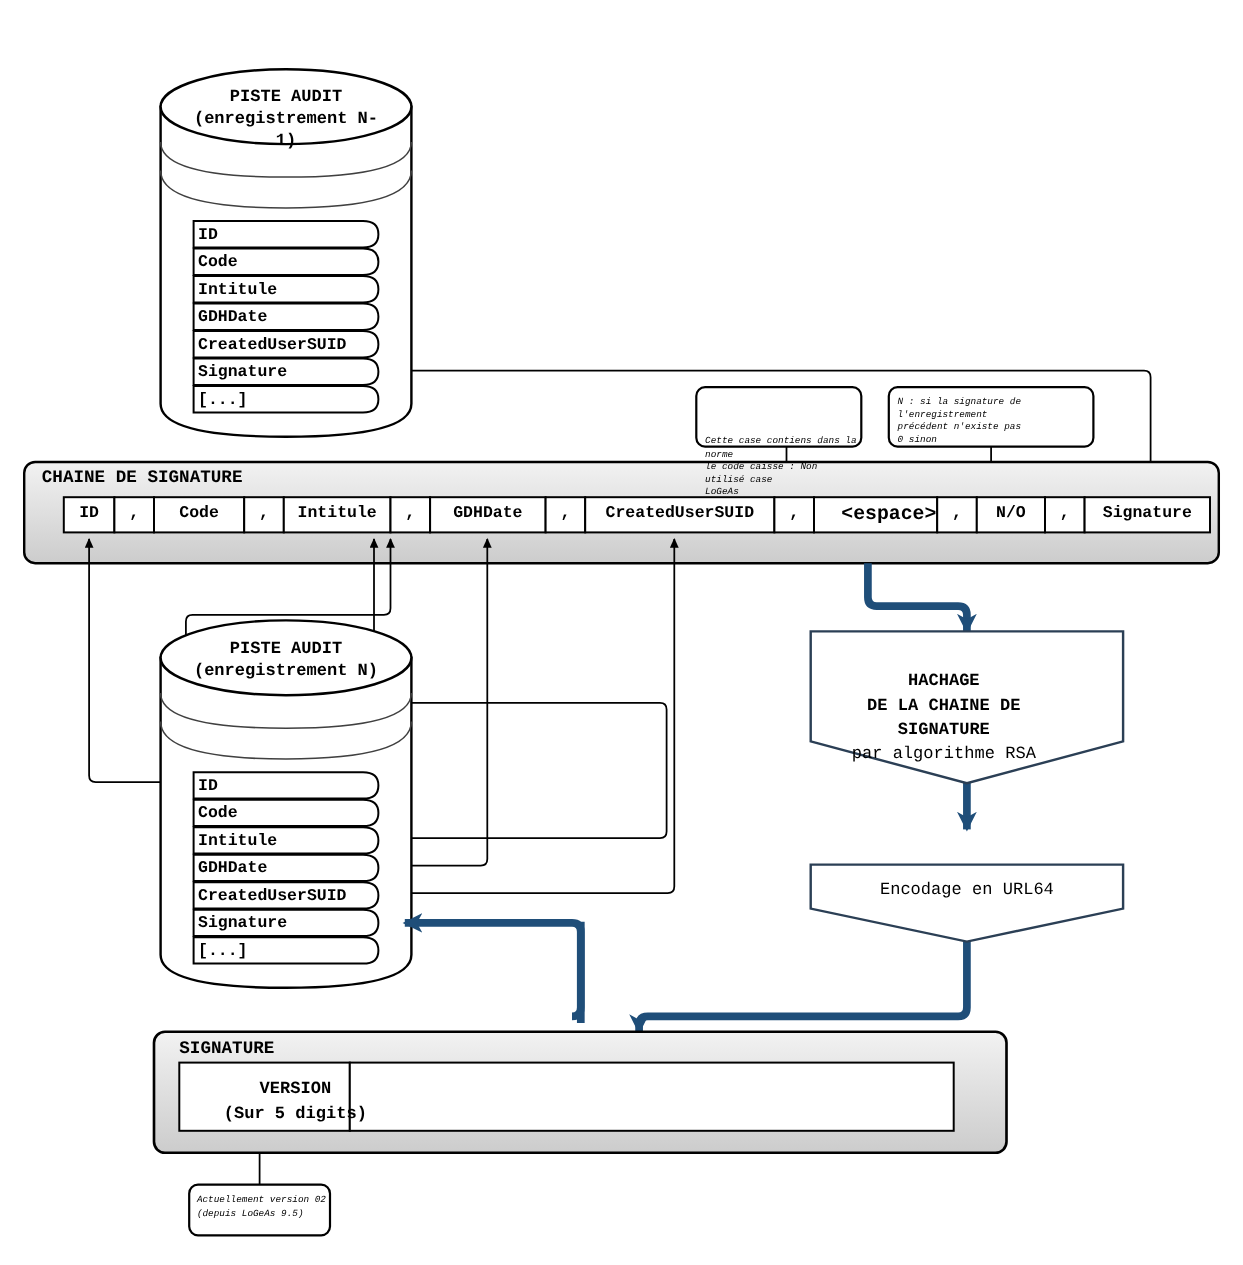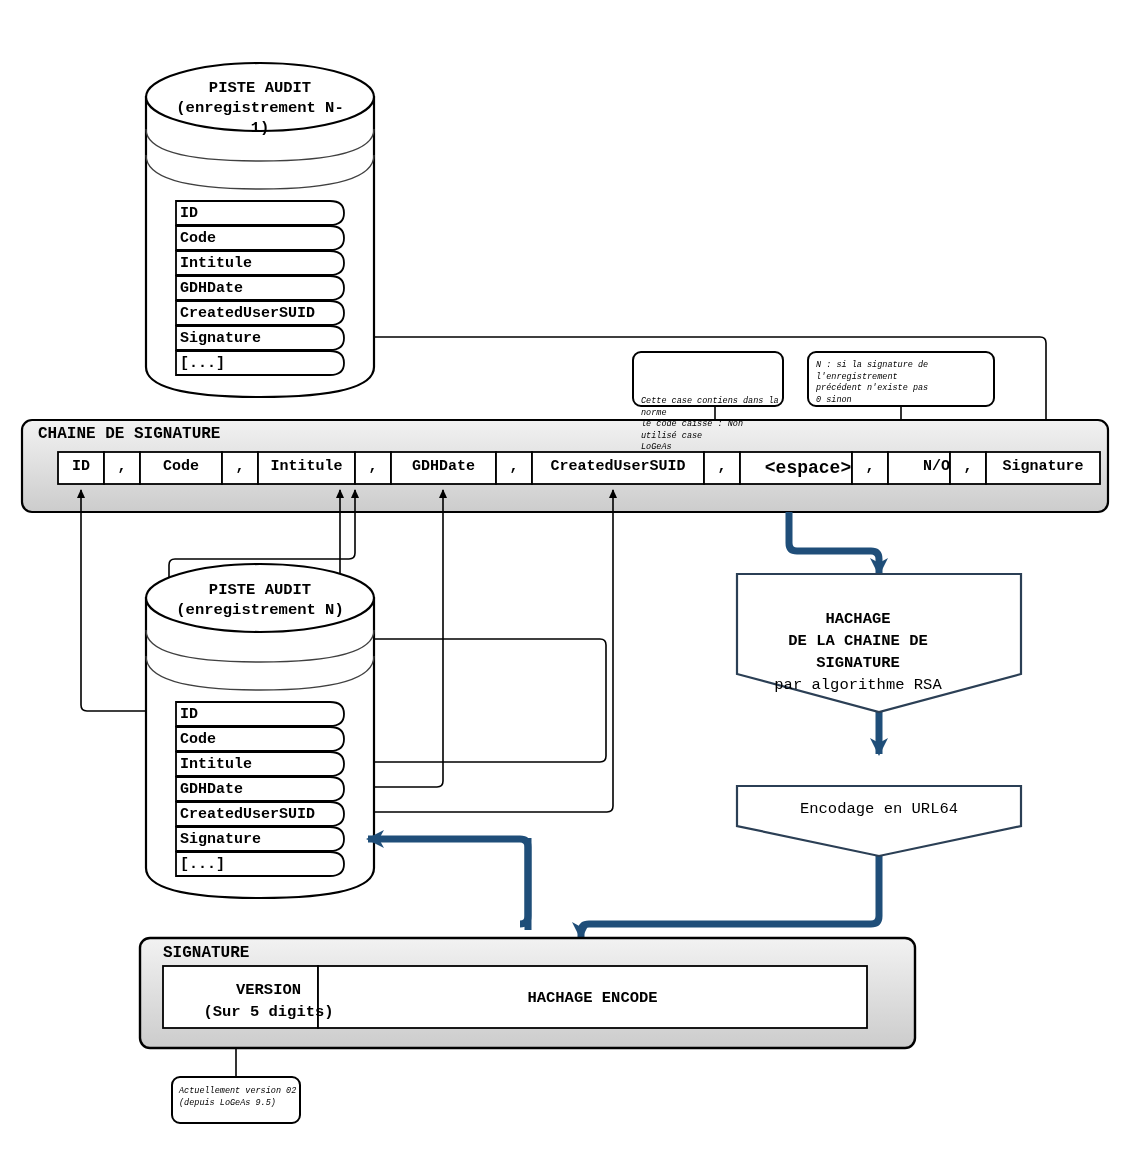--- a/index.html
+++ b/index.html
@@ -186,21 +186,21 @@
   <div class="lbl bold ctr nosel" style="left:140px;top:458px;width:82px;font-size:15px;">Code</div>
   <div class="lbl bold ctr nosel" style="left:222px;top:458px;width:36px;font-size:15px;">,</div>
   <div class="lbl bold ctr nosel" style="left:258px;top:458px;width:97px;font-size:15px;">Intitule</div>
   <div class="lbl bold ctr nosel" style="left:355px;top:458px;width:36px;font-size:15px;">,</div>
   <div class="lbl bold ctr nosel" style="left:391px;top:458px;width:105px;font-size:15px;">GDHDate</div>
   <div class="lbl bold ctr nosel" style="left:496px;top:458px;width:36px;font-size:15px;">,</div>
   <div class="lbl bold ctr nosel" style="left:532px;top:458px;width:172px;font-size:15px;">CreatedUserSUID</div>
   <div class="lbl bold ctr nosel" style="left:704px;top:458px;width:36px;font-size:15px;">,</div>
   <div class="lbl bold ctr nosel" style="left:740px;top:458px;width:136px;font-size:18px;">&lt;espace&gt;</div>
   <div class="lbl bold ctr nosel" style="left:852px;top:458px;width:36px;font-size:15px;">,</div>
-  <div class="lbl bold ctr nosel" style="left:888px;top:458px;width:62px;font-size:15px;text-align:right;">N/O</div>
+  <div class="lbl bold ctr nosel" style="left:888px;top:458px;width:62px;font-size:15px;">N/O</div>
   <div class="lbl bold ctr nosel" style="left:950px;top:458px;width:36px;font-size:15px;">,</div>
   <div class="lbl bold ctr nosel" style="left:986px;top:458px;width:114px;font-size:15px;">Signature</div>
 
   <div class="lbl bold ctr nosel" style="left:152px;top:580px;width:216px;font-size:15.5px;line-height:20px;">
     <div>PISTE AUDIT</div>
     <div>(enregistrement N)</div>
   </div>
 
   <div class="lbl bold nosel" style="left:180px;top:706px;font-size:15px;">ID</div>
   <div class="lbl bold nosel" style="left:180px;top:731px;font-size:15px;">Code</div>
@@ -219,15 +219,14 @@
 
   <div class="lbl ctr nosel" style="left:737px;top:800px;width:284px;font-size:15.5px;">Encodage en URL64</div>
 
   <div class="lbl bold nosel" style="left:163px;top:944px;font-size:16px;">SIGNATURE</div>
 
   <div class="lbl bold ctr nosel" style="left:163px;top:979px;width:155px;font-size:15.5px;line-height:22px;padding-left:28px;">
     <div>VERSION</div>
     <div>(Sur 5 digits)</div>
   </div>
 
-  <div class="lbl bold ctr nosel" style="left:318px;top:989px;width:549px;font-size:15.5px;">HACHAGE ENCODE</div>
 
 </div>
 
 </body></html>

